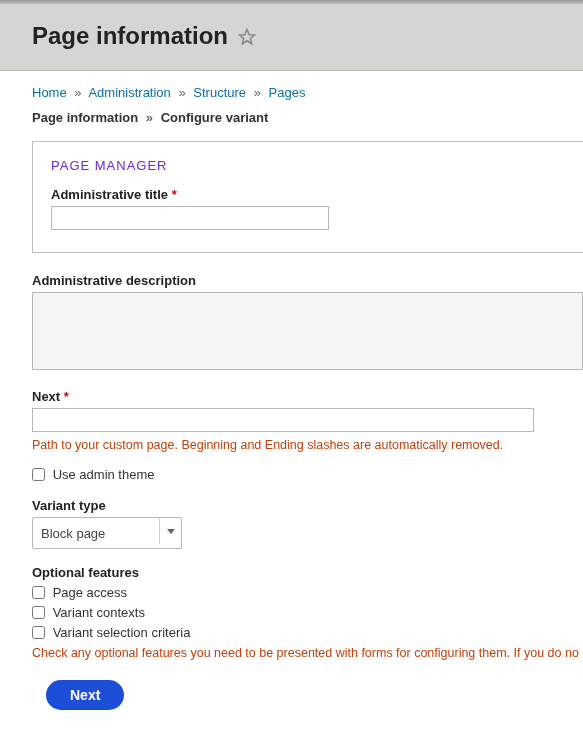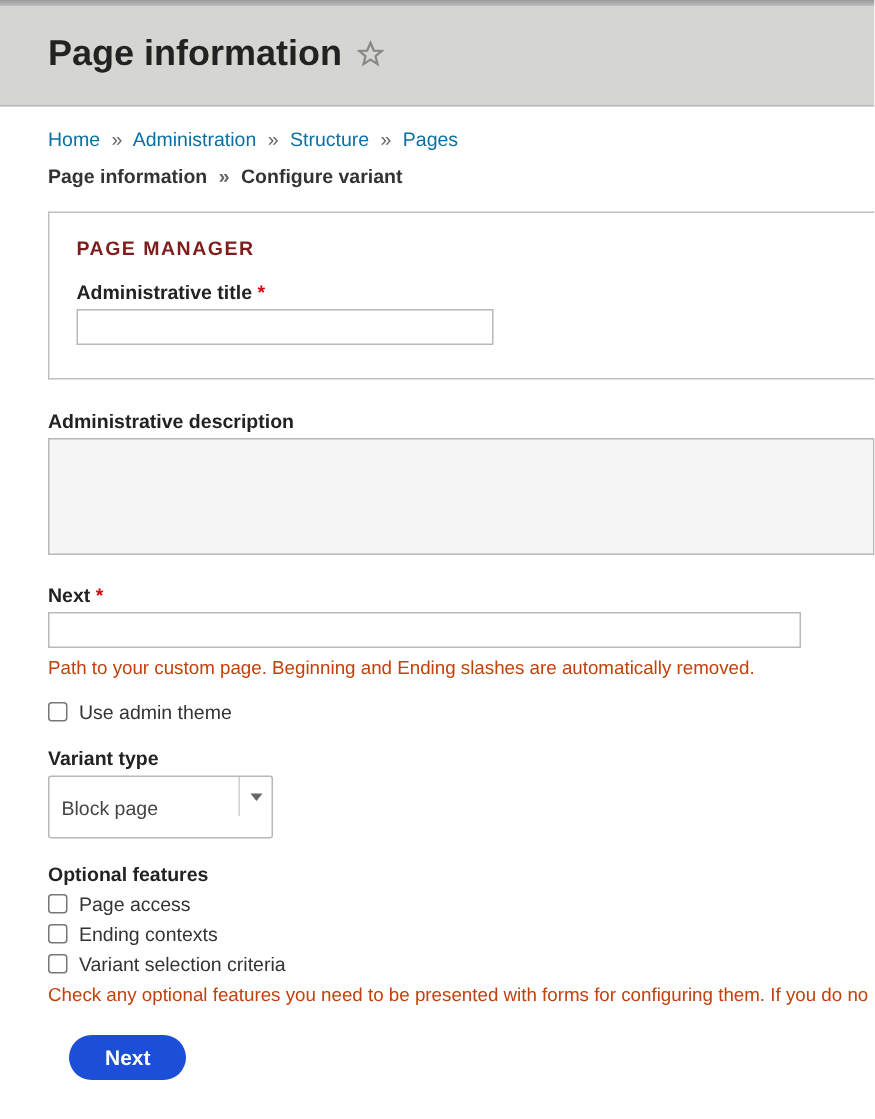--- a/index.html
+++ b/index.html
@@ -32,23 +32,23 @@
   .subtrail { font-weight: bold; margin-bottom: 16px; }
   .subtrail .config { font-weight: bold; }
   .panel {
     border: 1px solid #bfbfbf;
     border-right: none;
     background: #fff;
     padding: 16px 18px 22px 18px;
     margin-bottom: 20px;
   }
   .panel-title {
-    font-weight: bold;
+    font-weight: normal;
     letter-spacing: 1px;
-    color: #7f1d1d;
+    color: #6d28d9;
     margin-bottom: 14px;
   }
   label.field-label {
     display: block;
     font-weight: bold;
     margin-bottom: 4px;
     color: #222;
   }
   .req { color: #d8000c; font-weight: bold; }
   input.text {
@@ -77,21 +77,21 @@
     margin: 6px 0 14px 0;
     white-space: nowrap;
     overflow: hidden;
   }
   .check-row { margin: 4px 0; }
   .check-row input { vertical-align: middle; margin: 0 4px 0 0; }
   .check-row span { vertical-align: middle; }
   .section-gap { margin-top: 16px; }
   .select-wrap {
     position: relative;
-    width: 150px; height: 42px;
+    width: 150px; height: 32px;
     border: 1px solid #b8b8b8;
     background: #fff;
     border-radius: 2px;
     display: flex; align-items: center;
     padding: 0 18px 0 8px;
     color: #444;
     cursor: pointer;
     margin-top: 4px;
   }
   .select-wrap .chev {
@@ -184,21 +184,21 @@
   </div>
 
   <div class="section-gap"></div>
   <label class="field-label">Optional features</label>
   <div class="check-row">
     <input type="checkbox" style="">
     <span>Page access</span>
   </div>
   <div class="check-row">
     <input type="checkbox" style="">
-    <span>Ending contexts</span>
+    <span>Variant contexts</span>
   </div>
   <div class="check-row">
     <input type="checkbox" style="">
     <span>Variant selection criteria</span>
   </div>
   <div class="help">Check any optional features you need to be presented with forms for configuring them. If you do no</div>
 
   <button class="btn-next">Next</button>
 
 </div>

